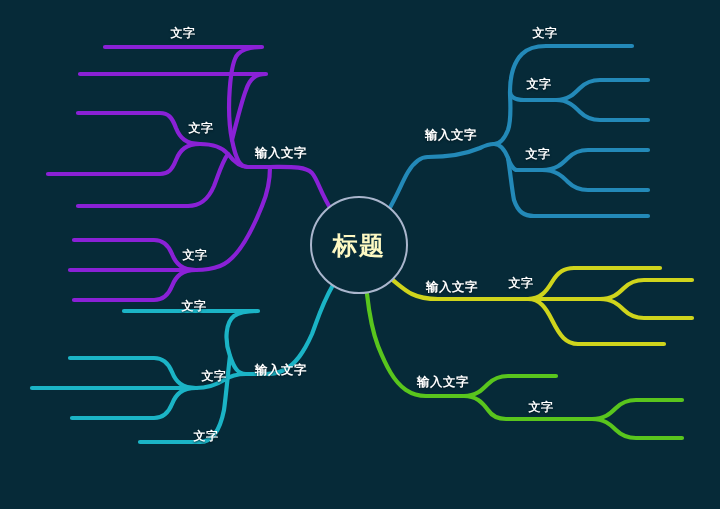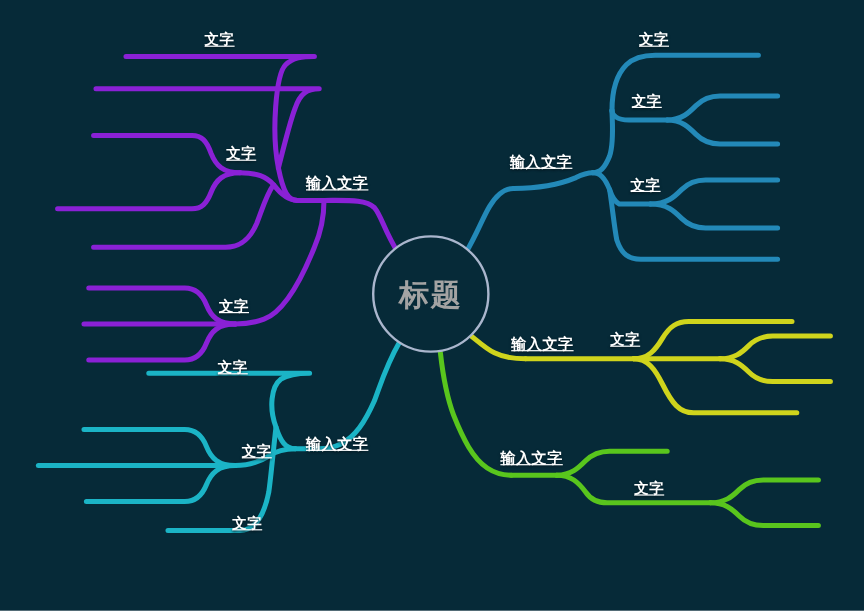--- a/index.html
+++ b/index.html
@@ -33,41 +33,40 @@
   .node-label {
     position: absolute;
     color: #ffffff;
     font-size: 12.5px;
     font-weight: 700;
     letter-spacing: 0.5px;
     white-space: nowrap;
     transform: translate(-50%, -50%);
     text-shadow: 0 1px 2px rgba(3,22,30,0.85);
     line-height: 1;
-    text-decoration: underline;
   }
   .node-label.leaf {
     font-size: 12px;
   }
   #center-node {
     position: absolute;
     left: 310px;
     top: 196px;
     width: 98px;
     height: 98px;
     border-radius: 50%;
     border: 2.5px solid #aab6cd;
     background: #062a38;
     box-sizing: border-box;
     display: flex;
     align-items: center;
     justify-content: center;
   }
   #center-title {
-    color: #a3a3a3;
+    color: #fef9c3;
     font-size: 25px;
     font-weight: 700;
     letter-spacing: 1.5px;
     line-height: 1;
   }
 </style>
 </head>
 <body>
 
 <div id="canvas">

